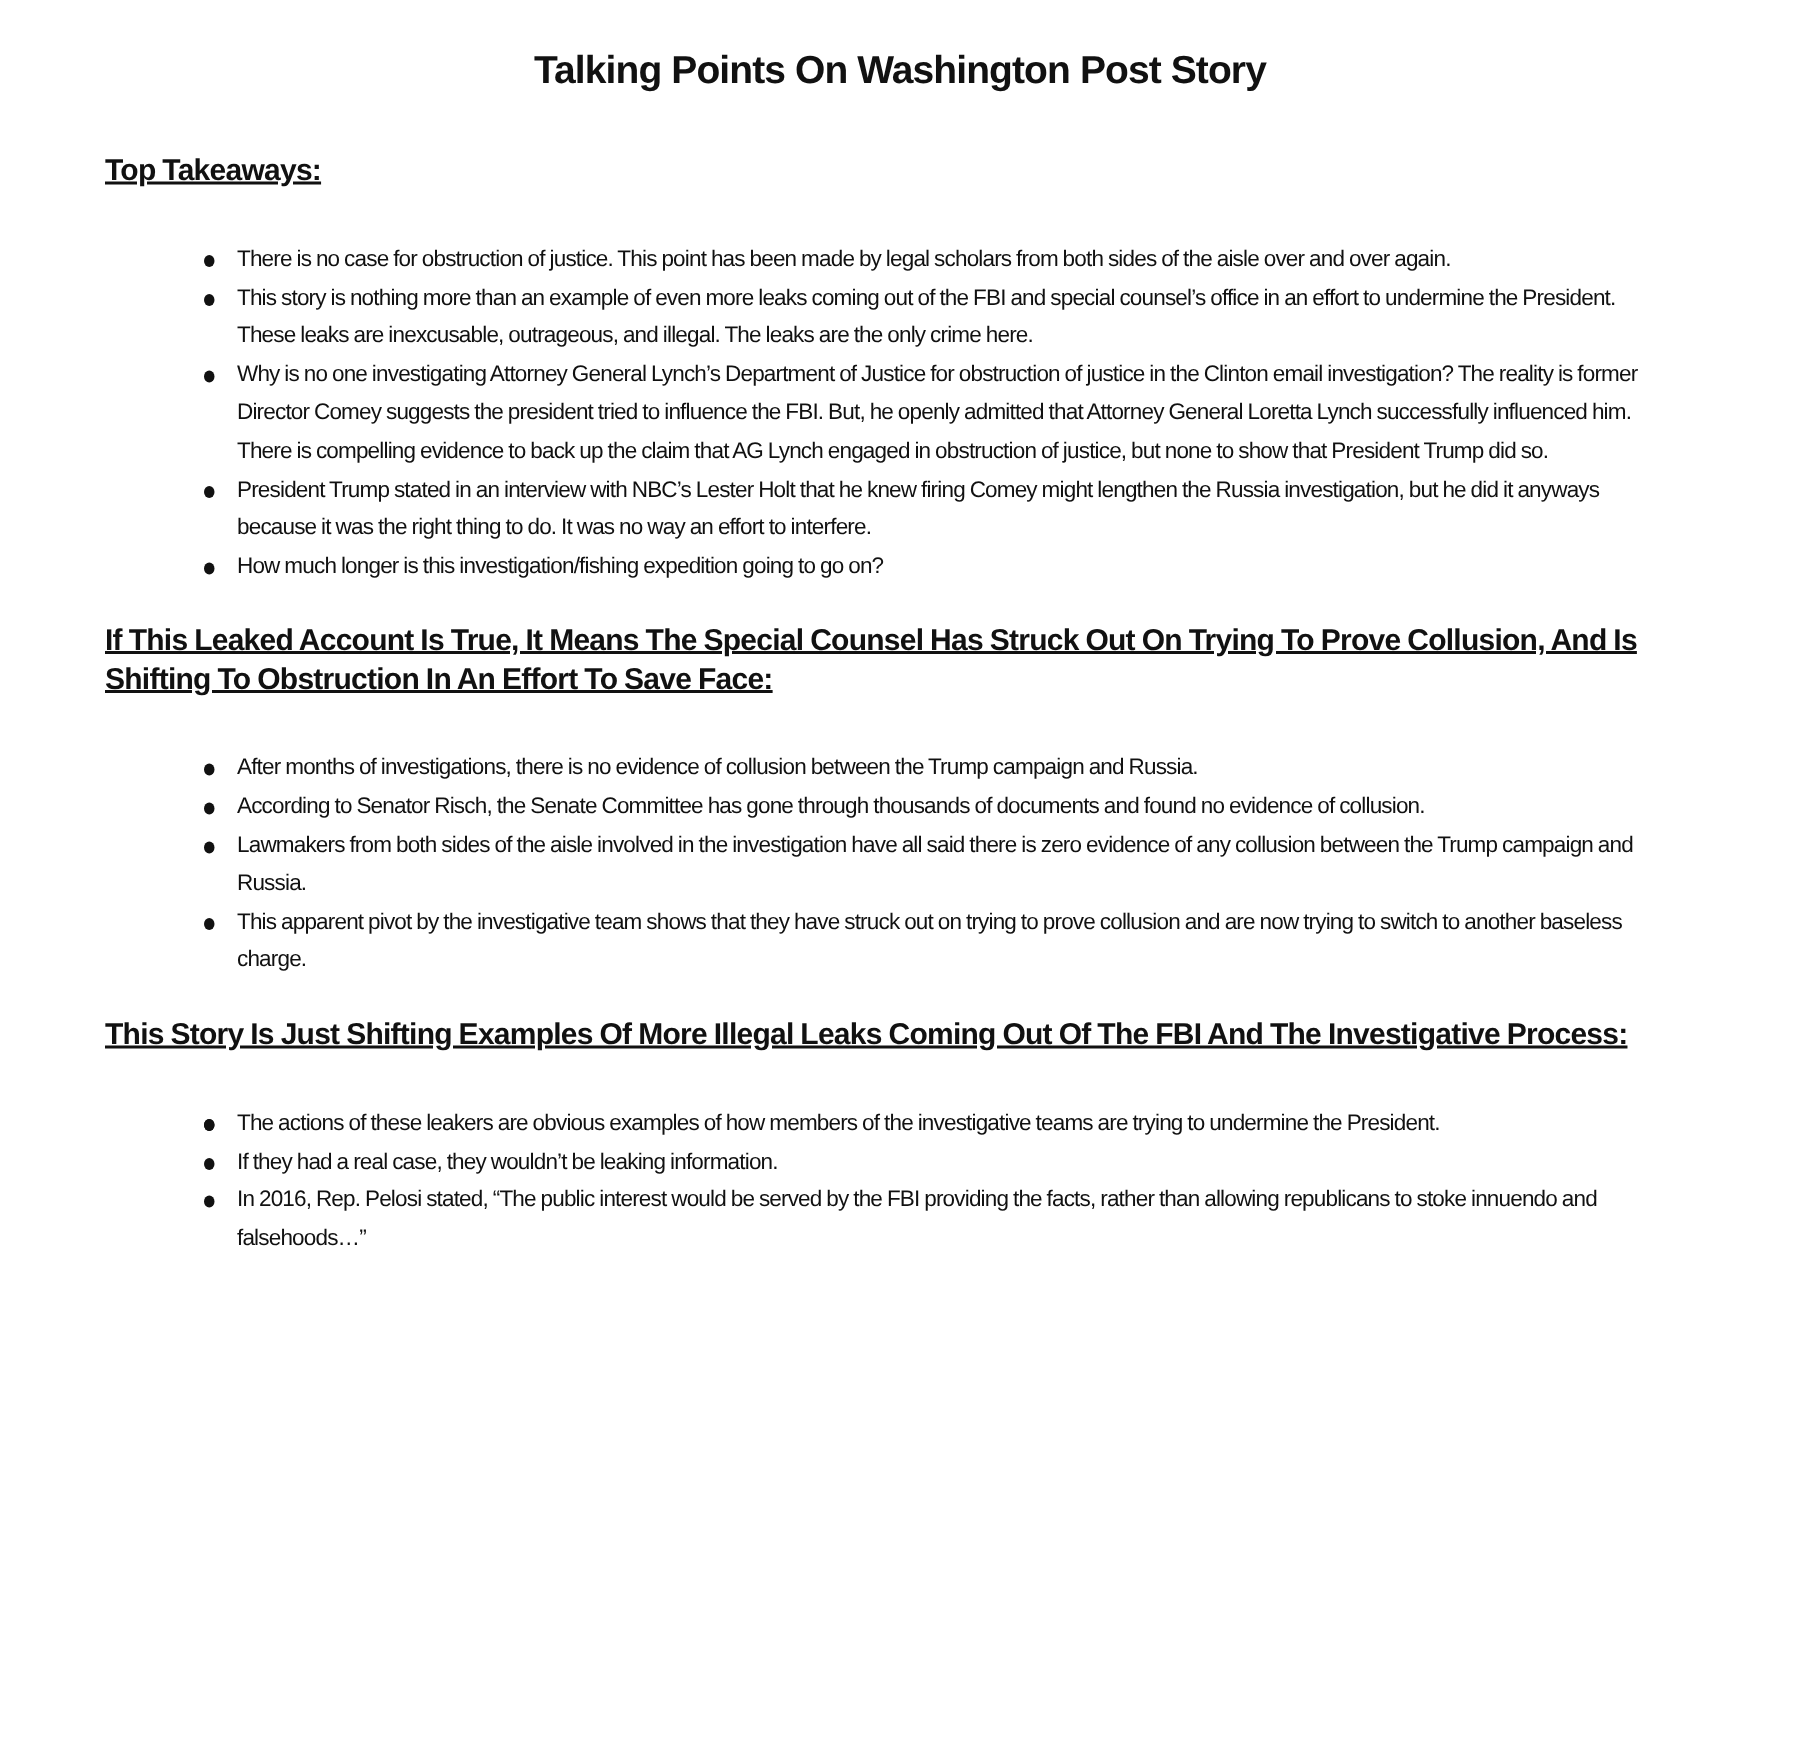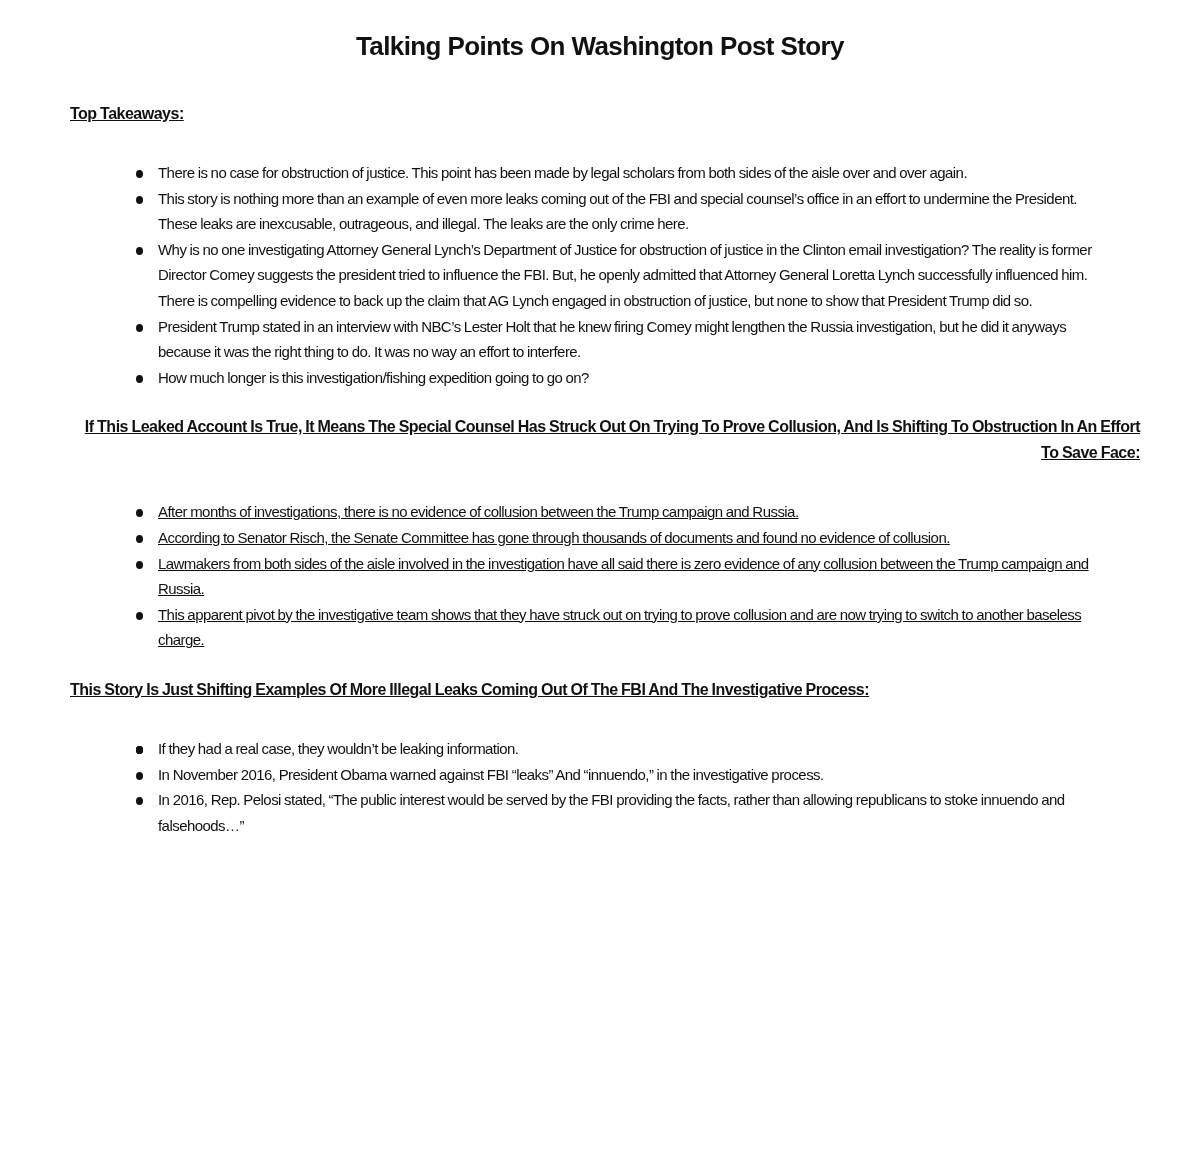--- a/index.html
+++ b/index.html
@@ -30,21 +30,21 @@
     padding-left: 0;
     line-height: 36px;
     margin-right: 0;
     margin-left: -10px;
   }
   .section {
     margin: 0;
   }
   .section-heading {
     font-weight: bold;
-    font-size: 16px;
+    font-size: 20px;
     text-decoration: underline;
     letter-spacing: -0.5px;
     line-height: 26px;
     margin: 0;
     word-spacing: -0.5px;
   }
   .bullet-list {
     list-style: none;
     margin: 0;
     padding: 0 0 0 88px;
@@ -61,22 +61,22 @@
     position: absolute;
     left: -22px;
     top: 10px;
     width: 7px;
     height: 8px;
     border-radius: 50%;
     background: #111111;
   }
   #sec-0 .section-heading { margin-top: 37px; }
   #sec-0 .bullet-list { margin-top: 33px; }
-  #sec-1 .section-heading { margin-top: 24px; text-align: right; }
-  #sec-1 .bullet-list { margin-top: 33px; text-decoration: underline; }
+  #sec-1 .section-heading { margin-top: 24px; }
+  #sec-1 .bullet-list { margin-top: 33px; }
   #sec-2 .section-heading { margin-top: 24px; }
   #sec-2 .bullet-list { margin-top: 33px; }
 </style>
 </head>
 <body>
 
 <div class="page">
   <h1 class="doc-title">Talking Points On Washington Post Story</h1>
 
   <div class="section" id="sec-0">
@@ -97,19 +97,18 @@
       <li class="bullet-item"><span class="bullet-dot"></span><span>According to Senator Risch, the Senate Committee has gone through thousands of documents and found no evidence of collusion.</span></li>
       <li class="bullet-item"><span class="bullet-dot"></span><span>Lawmakers from both sides of the aisle involved in the investigation have all said there is zero evidence of any collusion between the Trump campaign and Russia.</span></li>
       <li class="bullet-item"><span class="bullet-dot"></span><span>This apparent pivot by the investigative team shows that they have struck out on trying to prove collusion and are now trying to switch to another baseless charge.</span></li>
     </ul>
   </div>
 
   <div class="section" id="sec-2">
     <h2 class="section-heading">This Story Is Just Shifting Examples Of More Illegal Leaks Coming Out Of The FBI And The Investigative Process:</h2>
     <ul class="bullet-list">
       <li class="bullet-item"><span class="bullet-dot"></span></li>
-      <li class="bullet-item"><span class="bullet-dot"></span></li>
+      <li class="bullet-item"><span class="bullet-dot"></span><span>The actions of these leakers are obvious examples of how members of the investigative teams are trying to undermine the President.</span></li>
       <li class="bullet-item"><span class="bullet-dot"></span><span>If they had a real case, they wouldn’t be leaking information.</span></li>
-      <li class="bullet-item"><span class="bullet-dot"></span><span>In November 2016, President Obama warned against FBI “leaks” And “innuendo,” in the investigative process.</span></li>
       <li class="bullet-item"><span class="bullet-dot"></span><span>In 2016, Rep. Pelosi stated, “The public interest would be served by the FBI providing the facts, rather than allowing republicans to stoke innuendo and falsehoods…”</span></li>
     </ul>
   </div>
 </div>
 
 </body></html>

